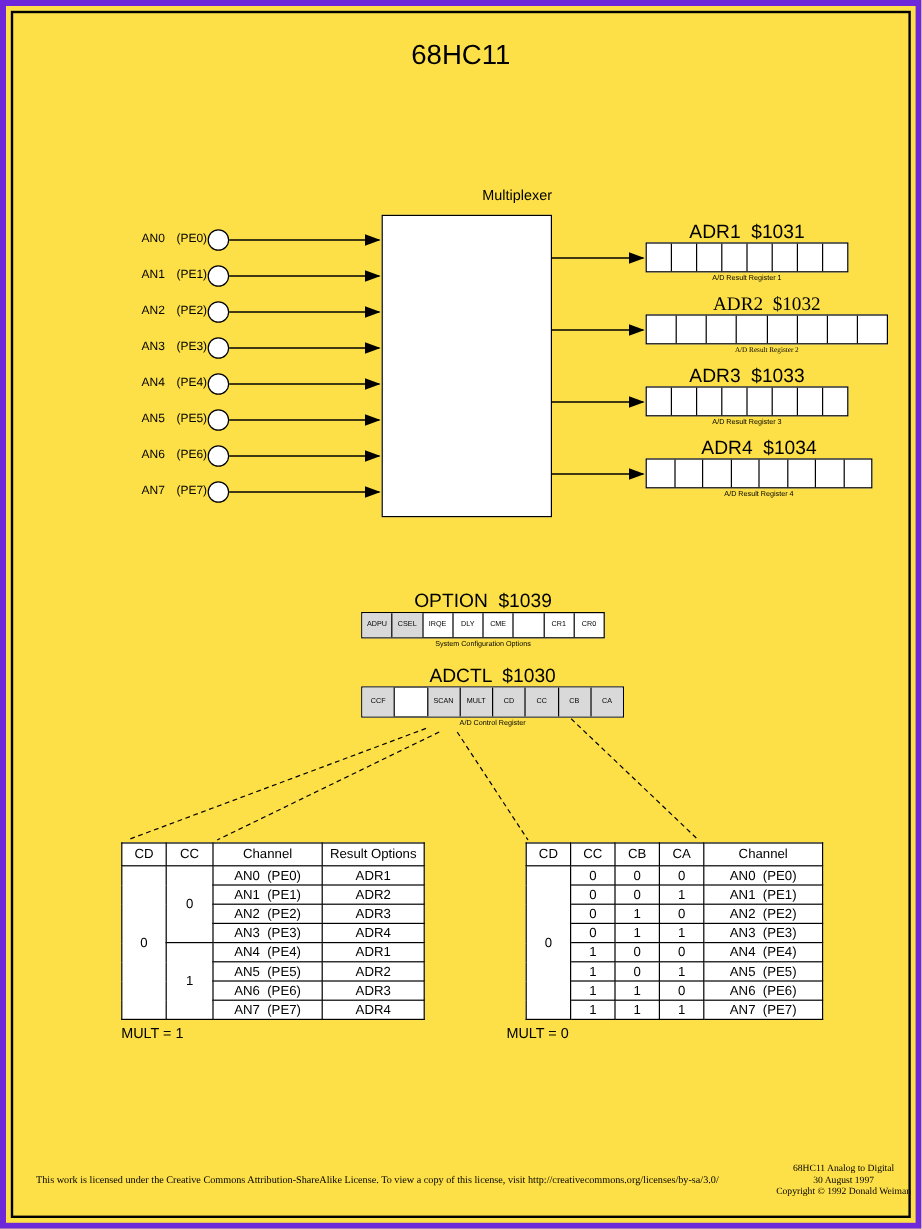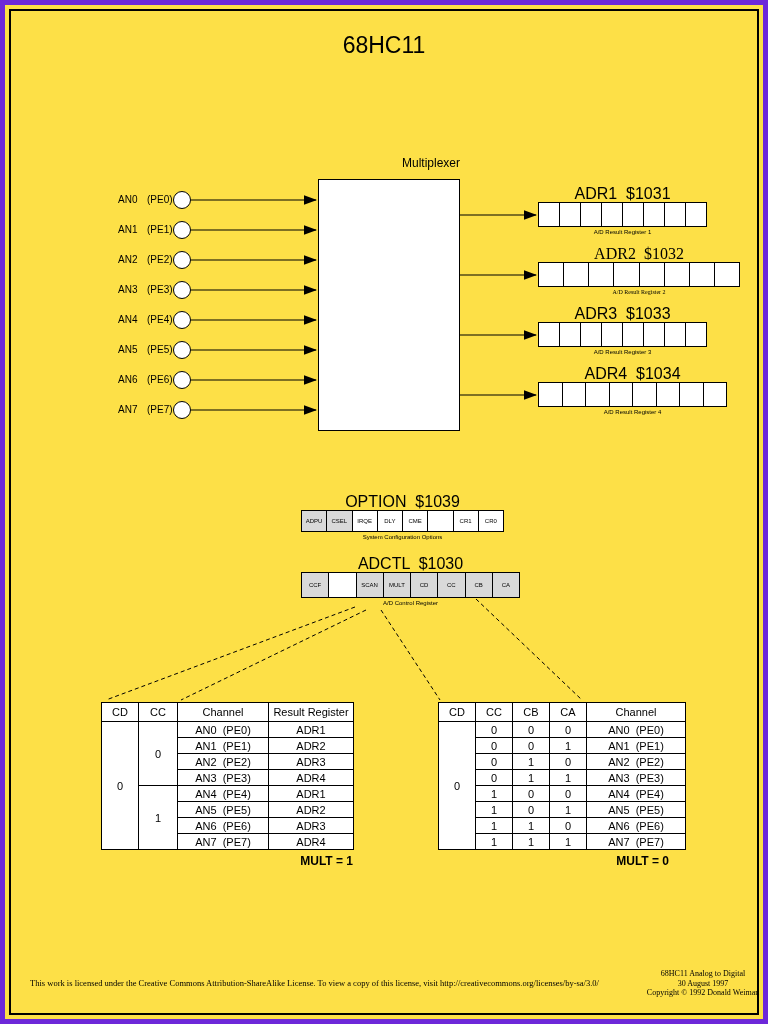--- a/index.html
+++ b/index.html
@@ -25,21 +25,21 @@
   .reg-cells .cell:first-child { border-left:none; }
   .cell.shaded { background:#d9d9d9; }
   .h25 { height:25px; }
   .h22 { height:22px; }
   .h26 { height:26px; }
   .reg-caption { font-size:6px; line-height:8px; margin-top:1px; white-space:pre; }
 
   .data-table { position:absolute; border-collapse:collapse; table-layout:fixed; font-size:11px; text-align:center; background:#fff; }
   .data-table td { border:1px solid #000; padding:0; height:16px; white-space:pre; }
   .data-table tr.head td { height:19px; }
-  .table-caption { position:absolute; text-align:right; font-size:12px;font-weight:bold; }
+  .table-caption { position:absolute; text-align:left; font-size:12px; }
 
   .footer-license { position:absolute; left:25px; width:560px; top:973px; text-align:center;
                     font-family:"Liberation Serif",serif; font-size:8.5px; white-space:nowrap; }
   .footer-right { position:absolute; left:628px; width:140px; top:964px; text-align:center;
                   font-family:"Liberation Serif",serif; font-size:8px; line-height:9.5px; }
 </style>
 </head>
 <body>
 
 <div class="page">
@@ -206,21 +206,21 @@
         <col style="width:37px">
         <col style="width:39px">
         <col style="width:91px">
         <col style="width:85px">
       </colgroup>
     <tbody>
         <tr class="head">
       <td>CD</td>
       <td>CC</td>
       <td>Channel</td>
-      <td>Result Register</td>
+      <td>Result Options</td>
     </tr>
     <tr>
       <td rowspan="8">0</td>
       <td rowspan="4">0</td>
       <td>AN0  (PE0)</td>
       <td>ADR1</td>
     </tr>
     <tr>
       <td>AN1  (PE1)</td>
       <td>ADR2</td>

